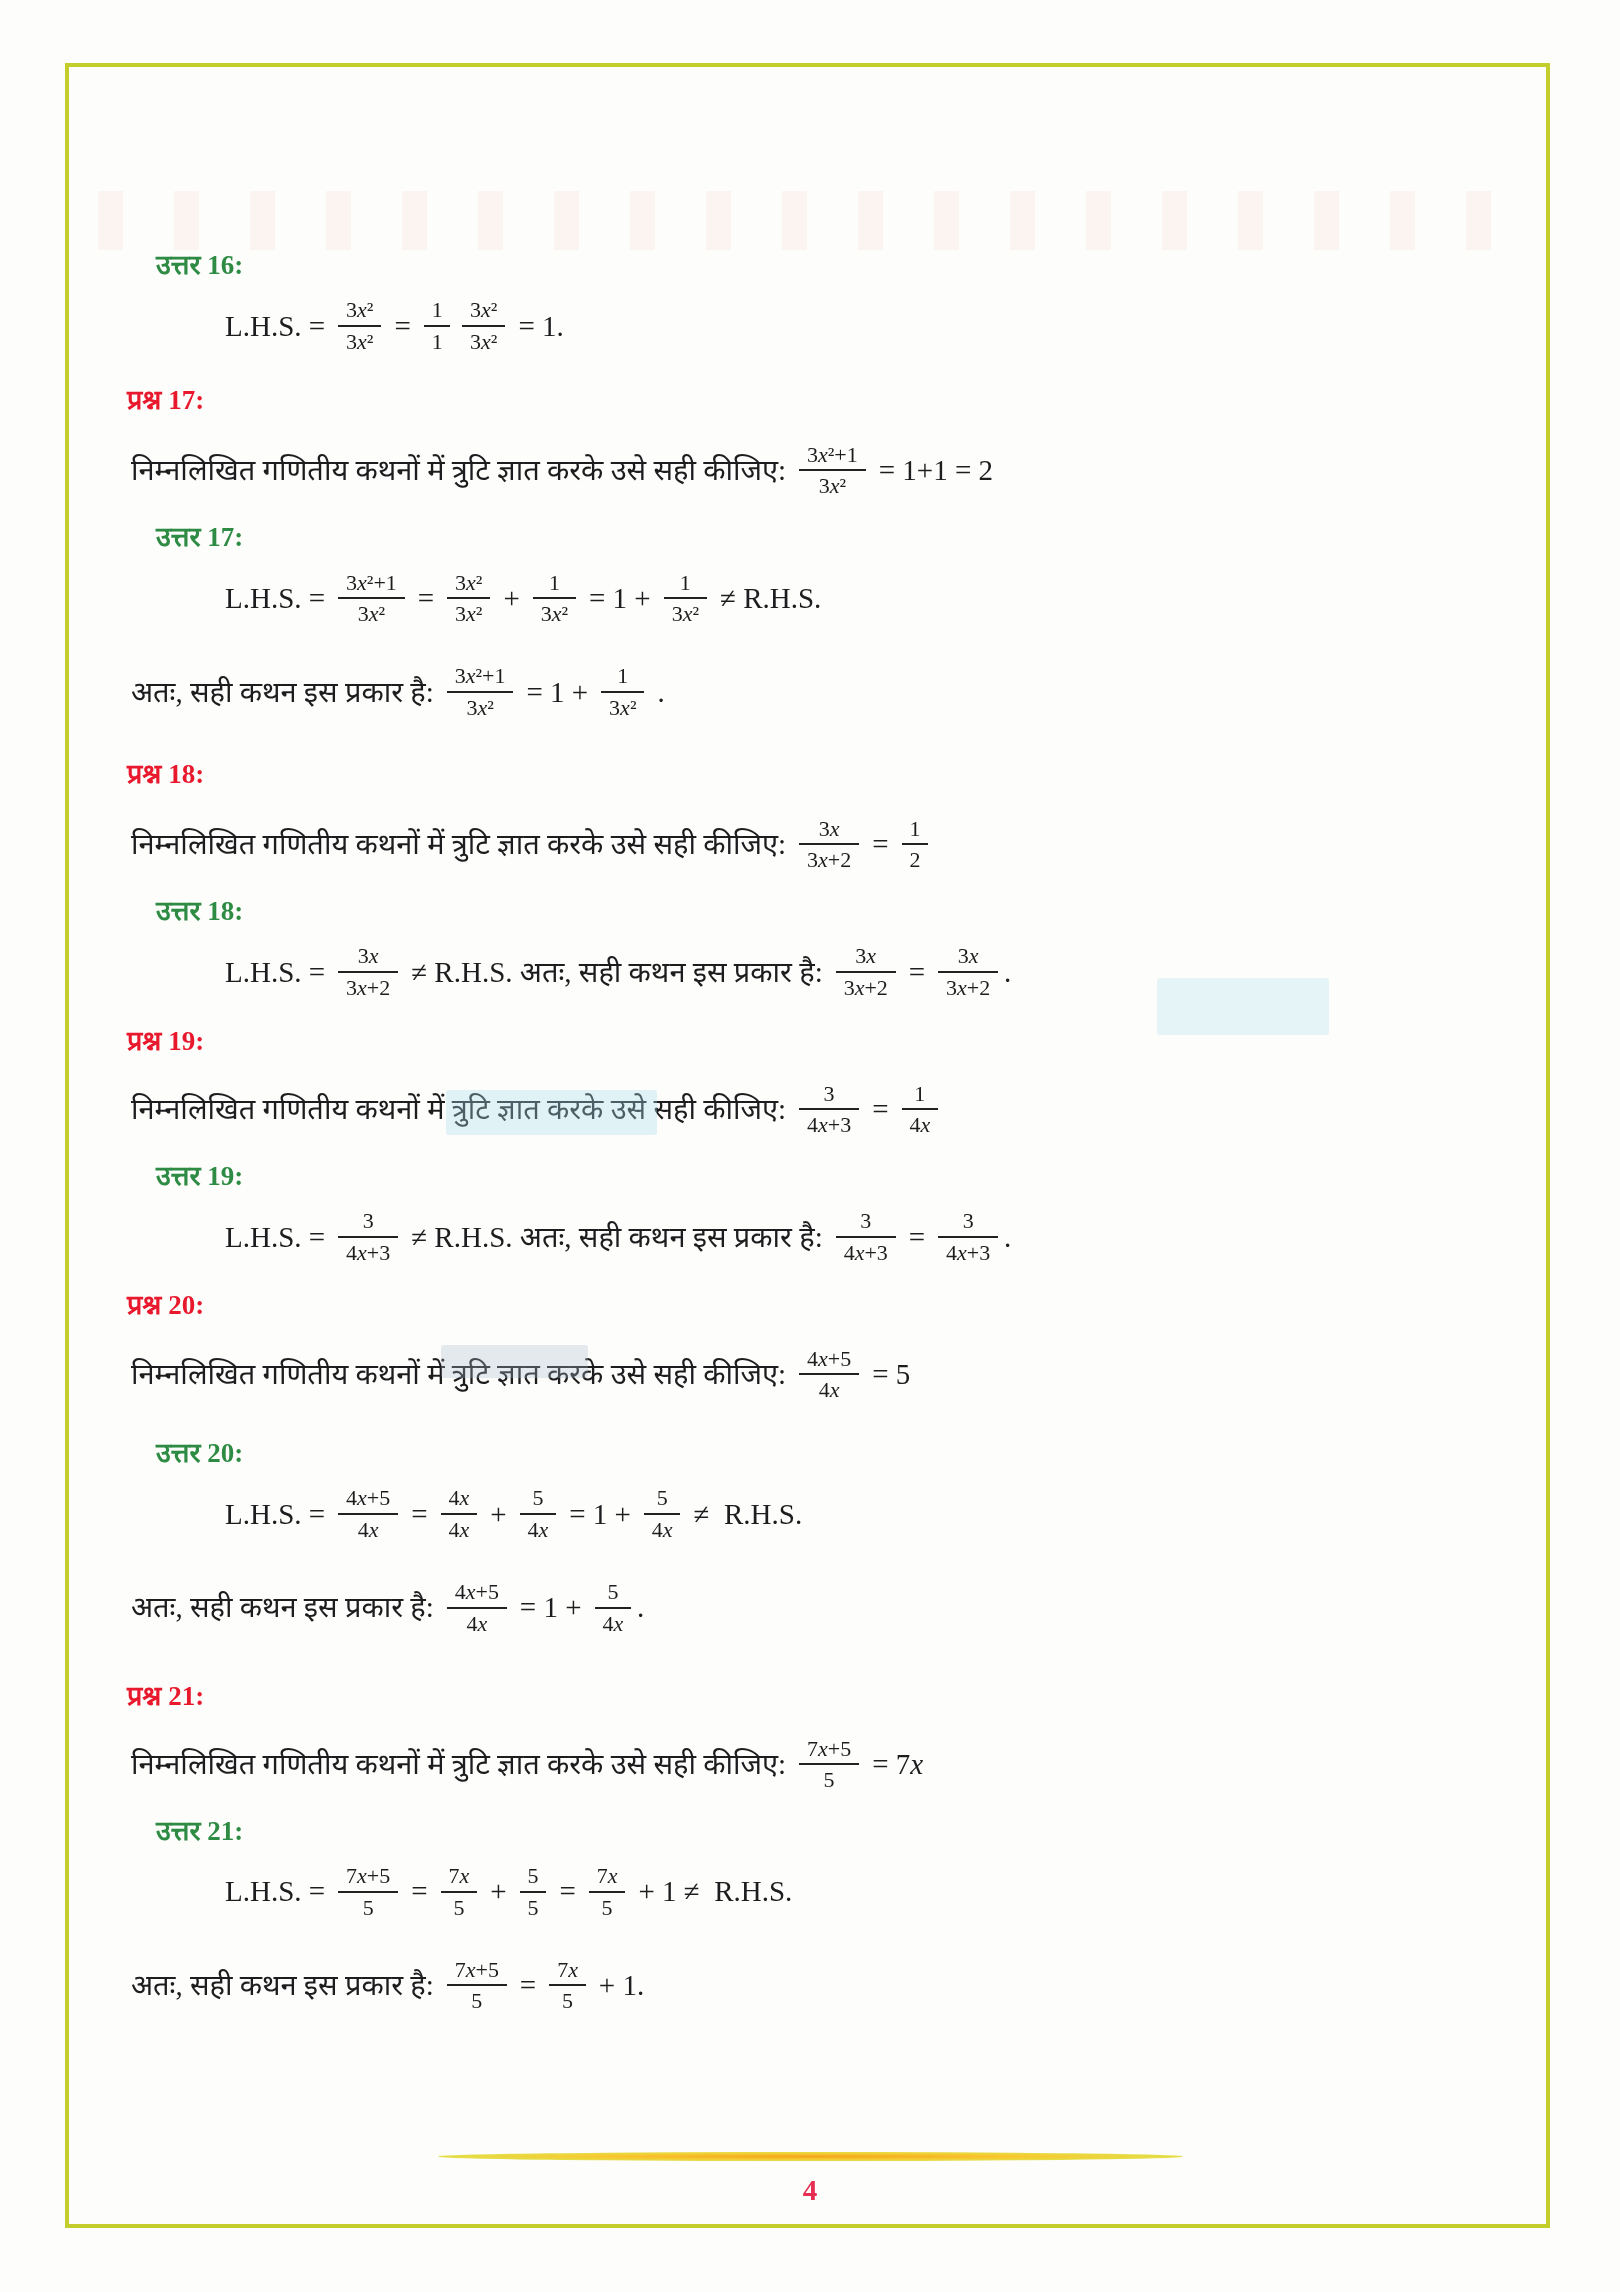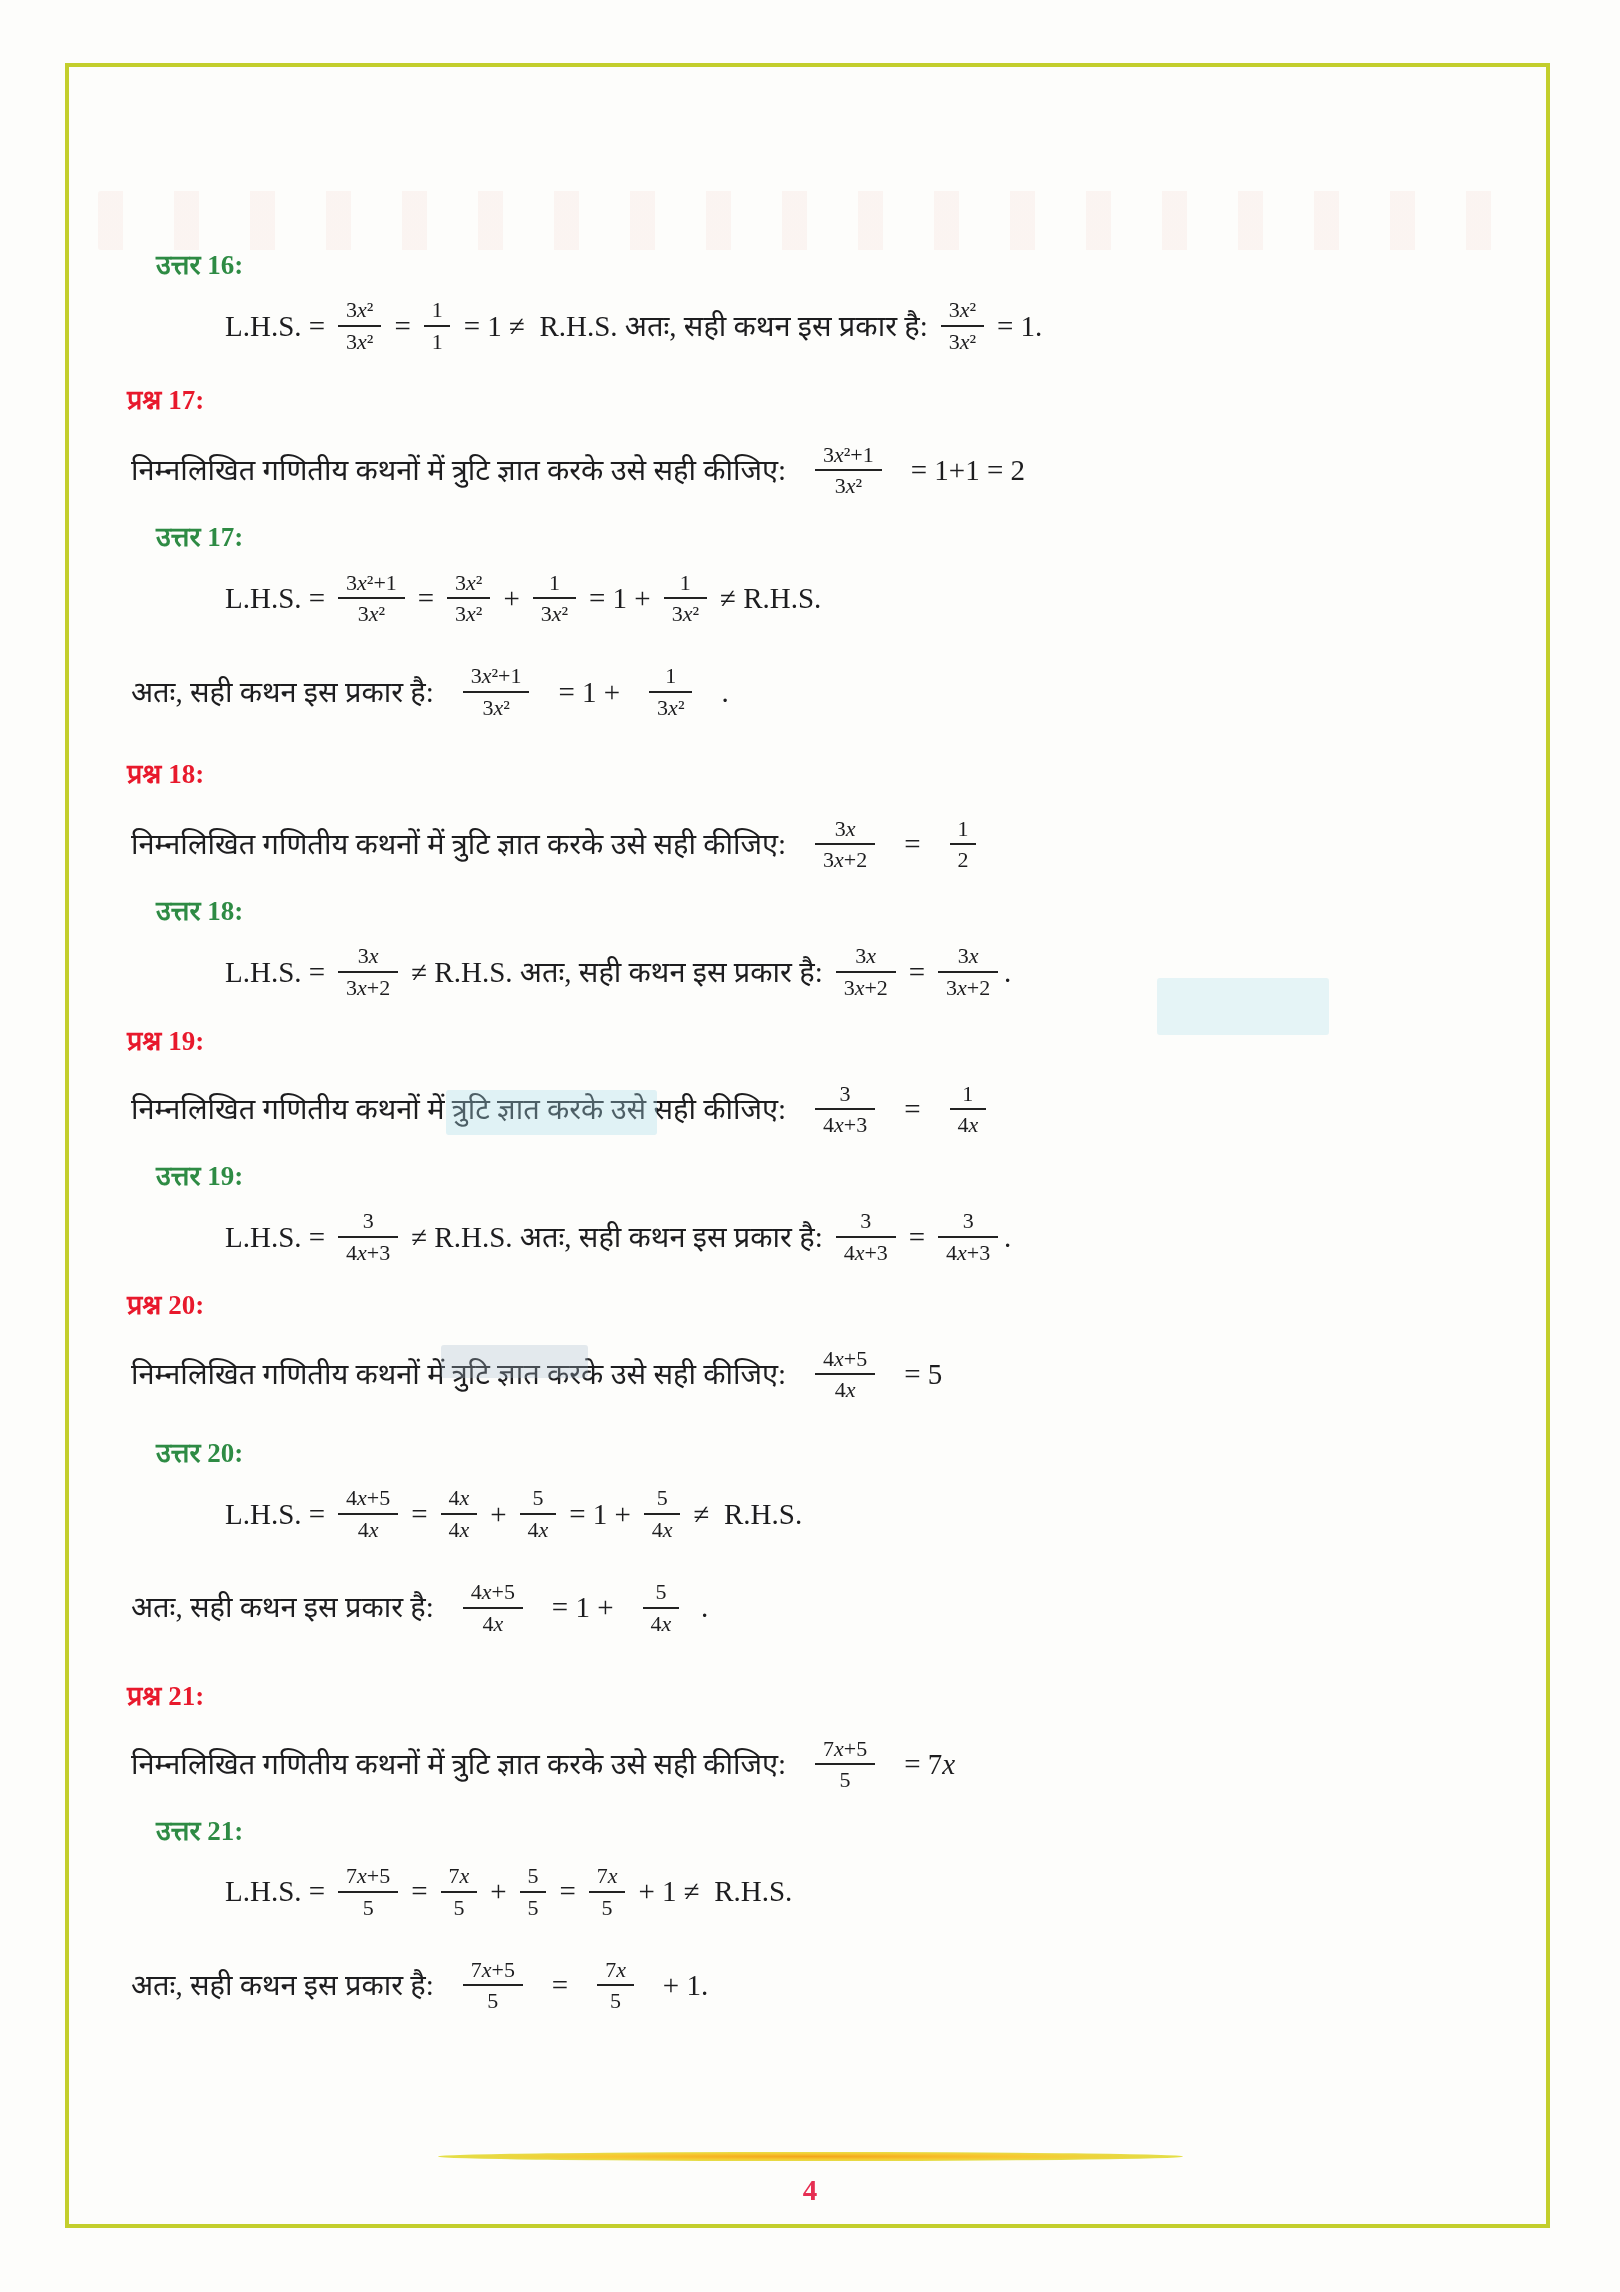--- a/index.html
+++ b/index.html
@@ -37,21 +37,21 @@
   .heading.ah{ color:var(--c-answer); margin-left:29px; }
   .line{
     display:flex;
     align-items:center;
     flex-wrap:wrap;
     min-height:86px;
     font-size:29px;
     line-height:1.25;
   }
   .line.eq{ padding-left:98px; }
-  .line.body{ padding-left:3.9px;gap:16px; }
+  .line.body{ padding-left:3.9px; }
   .t{ white-space:pre-wrap; }
   .t i{ font-style:italic; }
   .frac{
     display:inline-block;
     text-align:center;
     vertical-align:middle;
     margin:0 5.9px;
     font-size:22px;
     line-height:1.15;
   }
@@ -100,21 +100,20 @@
       <span class="t">L.H.S. = </span>
       <span class="frac">
         <span class="num">3<i>x</i>²</span>
         <span class="den">3<i>x</i>²</span>
       </span>
       <span class="t"> = </span>
       <span class="frac">
         <span class="num">1</span>
         <span class="den">1</span>
       </span>
-      <span class="t"> = 1 ≠  R.H.S. अतः, सही कथन इस प्रकार है: </span>
       <span class="frac">
         <span class="num">3<i>x</i>²</span>
         <span class="den">3<i>x</i>²</span>
       </span>
       <span class="t"> = 1.</span>
     </div>
     <div class="heading qh" style="margin-top: 15px;">प्रश्न 17:</div>
     <div class="line body" style="margin-top: 9.8px;">
       <span class="t">निम्नलिखित गणितीय कथनों में त्रुटि ज्ञात करके उसे सही कीजिए: </span>
       <span class="frac">

